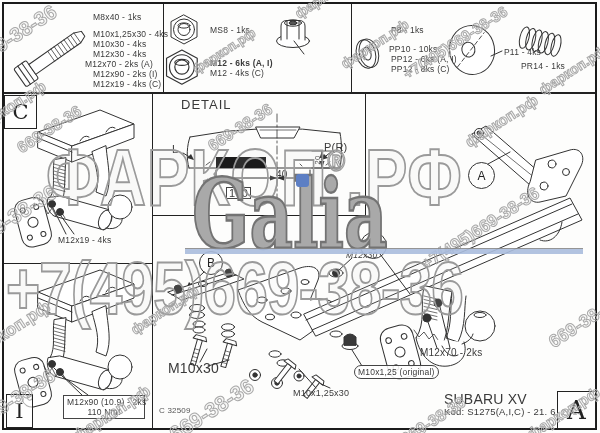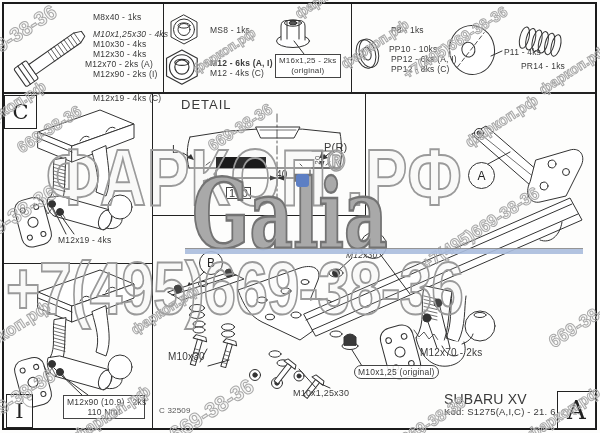--- a/index.html
+++ b/index.html
@@ -265,34 +265,30 @@
   <div class="frame"></div>
   <div class="gridline hl-toprow"></div>
   <div class="gridline vl-cell1"></div>
   <div class="gridline vl-cell2"></div>
   <div class="gridline vl-leftcol"></div>
   <div class="gridline hl-leftsplit"></div>
   <div class="gridline vl-detail"></div>
   <div class="gridline hl-detail"></div>
 
   <div class="lbl" style="left:93px;top:12px;">M8x40 - 1ks</div>
-  <div class="lbl" style="left:93px;top:29px;font-style:italic;">M10x1,25x30 - 4ks</div>
+  <div class="lbl" style="left:93px;top:29px;">M10x1,25x30 - 4ks</div>
   <div class="lbl" style="left:93px;top:39px;">M10x30 - 4ks</div>
   <div class="lbl" style="left:93px;top:49px;">M12x30 - 4ks</div>
   <div class="lbl" style="left:85px;top:59px;">M12x70 - 2ks (A)</div>
   <div class="lbl" style="left:93px;top:69px;">M12x90 - 2ks (I)</div>
-  <div class="lbl" style="left:93px;top:93px;">M12x19 - 4ks (C)</div>
+  <div class="lbl" style="left:93px;top:79px;">M12x19 - 4ks (C)</div>
 
   <div class="lbl" style="left:210px;top:25px;">MS8 - 1ks</div>
   <div class="lbl" style="left:210px;top:58px;font-weight:bold;">M12 - 6ks (A, I)</div>
   <div class="lbl" style="left:210px;top:68px;">M12 - 4ks (C)</div>
-  <div class="lbl lblbox" style="left:275px;top:54px;font-size:8px;">
-    <div>M16x1,25 - 2ks</div>
-    <div>(original)</div>
-  </div>
 
   <div class="lbl" style="left:391px;top:25px;">P8 - 1ks</div>
   <div class="lbl" style="left:389px;top:44px;">PP10 - 10ks</div>
   <div class="lbl" style="left:391px;top:54px;">PP12 - 6ks (A, I)</div>
   <div class="lbl" style="left:391px;top:64px;">PP12 - 8ks (C)</div>
   <div class="lbl" style="left:504px;top:47px;">P11 - 4ks</div>
   <div class="lbl" style="left:521px;top:61px;">PR14 - 1ks</div>
 
   <div class="cornerbox" style="left:4px;top:95px;width:31px;height:32px;font-size:21px;">C</div>
   <div class="lbl" style="left:58px;top:235px;">M12x19 - 4ks</div>
@@ -304,21 +300,21 @@
   </div>
 
   <div class="lbl" style="left:181px;top:100px;font-size:13px;letter-spacing:1px;">DETAIL</div>
   <div class="lbl" style="left:172px;top:144px;font-size:11px;">L</div>
   <div class="lbl" style="left:324px;top:142px;font-size:11px;">P(R)</div>
   <div class="lbl lblbox" style="left:226px;top:187px;font-size:11px;padding:0 2px;">170</div>
   <div class="lbl" style="left:276px;top:170px;font-size:10px;">40</div>
   <div class="lbl rot90" style="left:314px;top:155px;font-size:7.5px;">20</div>
 
   <div class="circled" style="left:199px;top:251px;width:22px;height:22px;">B</div>
-  <div class="lbl" style="left:168px;top:352px;font-size:10px;">M10x30</div>
+  <div class="lbl" style="left:168px;top:363px;font-size:14px;">M10x30</div>
   <div class="lbl" style="left:293px;top:388px;font-size:9px;">M10x1,25x30</div>
   <div class="lbl" style="left:159px;top:406px;font-size:8px;color:#555;">C 32509</div>
 
   <div class="circled" style="left:468px;top:162px;width:25px;height:25px;">A</div>
   <div class="circled" style="left:360px;top:232px;width:25px;height:25px;">C</div>
   <div class="lbl" style="left:346px;top:250px;font-style:italic;">M12x30</div>
   <div class="lbl" style="left:420px;top:348px;font-size:10px;">M12x70 - 2ks</div>
   <div class="lbl lblbox" style="left:354px;top:365px;border-radius:7px;">M10x1,25 (original)</div>
   <div class="lbl" style="left:444px;top:394px;font-size:14px;">SUBARU XV</div>
   <div class="lbl" style="left:444px;top:407px;font-size:9.5px;">Kód: S1275(A,I,C) - 21. 6. 2018</div>

